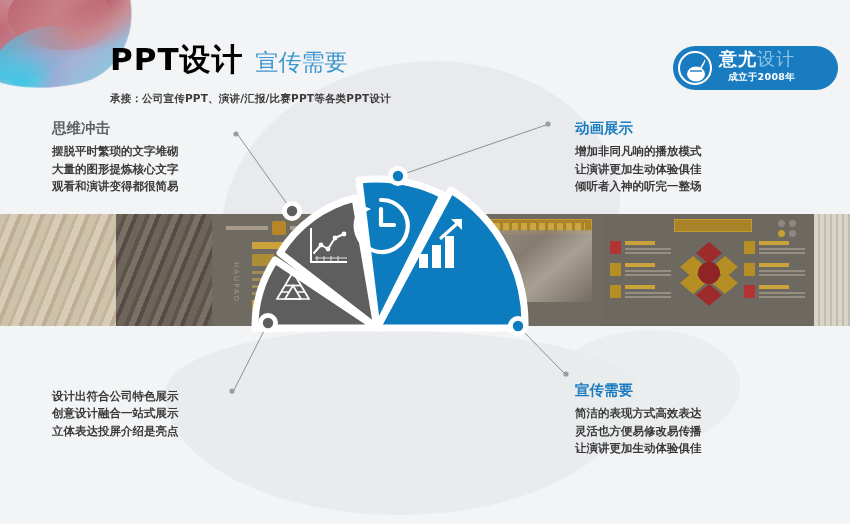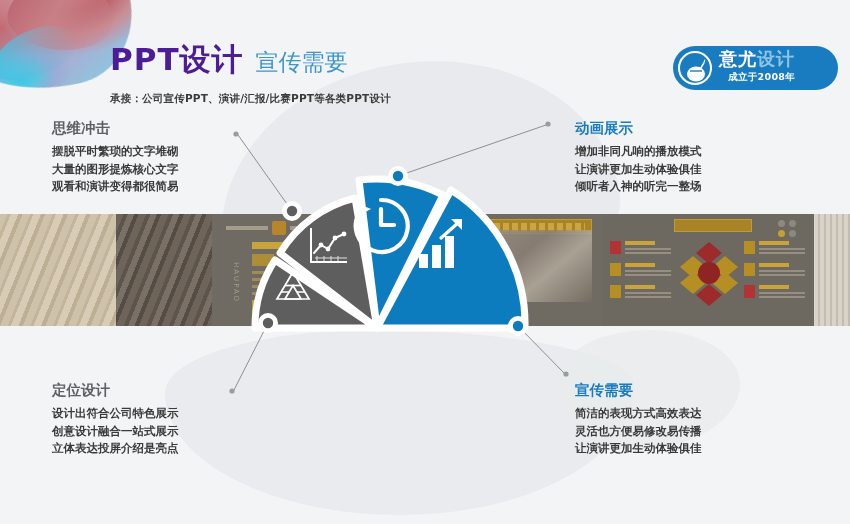--- a/index.html
+++ b/index.html
@@ -199,21 +199,21 @@
   
   .lines { position: absolute; left: 0; top: 0; width: 850px; height: 524px; }
 
   
   .diagram { position: absolute; left: 225px; top: 150px; width: 330px; height: 200px; }
 
   
   .header { position: absolute; left: 110px; top: 44px; }
   .title-row { display: flex; align-items: flex-end; gap: 12px; }
   .title-main {
-    font-size: 31px; font-weight: bold; color: #4c1d95;
+    font-size: 31px; font-weight: bold; color: #000000;
     letter-spacing: 1px; line-height: 1;
   }
   .title-sub {
     font-size: 23px; color: #3f95cf; line-height: 1;
     padding-bottom: 1px;
   }
   .title-note {
     margin-top: 17px;
     font-size: 10.5px; color: #3b3b3b; font-weight: bold;
     letter-spacing: .2px;
@@ -229,21 +229,21 @@
   }
   .logo-badge {
     width: 34px; height: 34px; margin-left: 5px;
     border-radius: 50%;
     border: 2px solid #ffffff;
     background: #1a7cc0;
     position: relative; flex: none;
   }
   .logo-text { margin-left: 7px; position: relative; top: -1px; }
   .logo-cn { font-size: 18px; font-weight: bold; color: #ffffff; line-height: 1.05; letter-spacing: 1px; }
-  .logo-cn .dim { color: #8dc4e6; font-weight: bold; }
+  .logo-cn .dim { color: #8dc4e6; font-weight: normal; }
   .logo-year {
     font-size: 9.5px; font-weight: bold; color: #ffffff;
     text-align: right; letter-spacing: .3px; margin-top: 2px;
   }
 
   
   .callout { position: absolute; }
   .callout .ttl { font-size: 14.5px; font-weight: bold; line-height: 1.2; }
   .callout .body { margin-top: 6px; font-size: 11.5px; color: #3a3a3a; line-height: 1.52; font-weight: bold; }
   .callout.gray .ttl { color: #5e6063; }
@@ -479,21 +479,20 @@
   <div class="callout blue" id="c-tr">
     <div class="ttl">动画展示</div>
     <div class="body">
       <div>增加非同凡响的播放模式</div>
       <div>让演讲更加生动体验俱佳</div>
       <div>倾听者入神的听完一整场</div>
     </div>
   </div>
 
   <div class="callout gray right-align" id="c-bl">
-    <div class="ttl">定位设计</div>
     <div class="body">
       <div>设计出符合公司特色展示</div>
       <div>创意设计融合一站式展示</div>
       <div>立体表达投屏介绍是亮点</div>
     </div>
   </div>
 
   <div class="callout blue" id="c-br">
     <div class="ttl">宣传需要</div>
     <div class="body">

